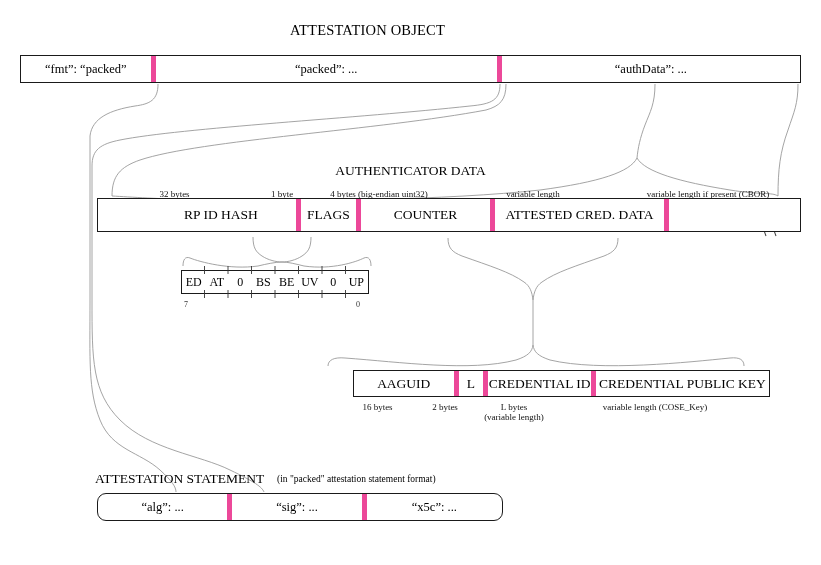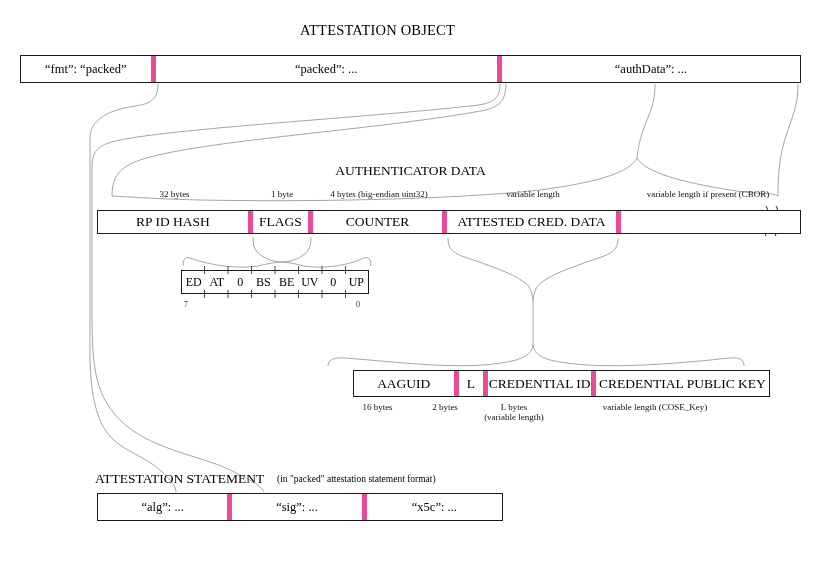--- a/index.html
+++ b/index.html
@@ -40,33 +40,33 @@
     border-right:5px solid #ec4899;
     overflow:hidden;
   }
   .cell:last-child{border-right:none;}
 
   
   #top-row{left:20px;top:55px;width:781px;height:28px;}
   #top-row .cell{font-size:12.5px;}
 
   
-  #auth-row{left:97px;top:210px;width:704px;height:24px;}
+  #auth-row{left:97px;top:198px;width:704px;height:34px;padding-left:48px;}
   #auth-row .cell{font-size:13.5px;}
 
   
   #flags-row{left:181px;top:270px;width:188px;height:24px;}
   #flags-row .cell{font-size:12px;border-right:none;}
 
   
   #acd-row{left:325px;top:370px;width:417px;height:27px;margin-left:28px;}
   #acd-row .cell{font-size:13.5px;}
 
   
-  #att-row{left:97px;top:493px;width:406px;height:28px;}
+  #att-row{left:97px;top:493px;width:406px;height:28px;border-radius:9px;}
   #att-row .cell{font-size:12.5px;}
 
   .sublabel{
     position:absolute;
     font-size:9px;
     text-align:center;
     white-space:nowrap;
     color:#111;
   }
 
@@ -120,21 +120,21 @@
       <path d="M533,345 C532,352 528,356 516,360 C470,372 400,362 345,358 C334,357 328,360 328,366"></path>
       <path d="M533,345 C534,352 538,356 550,360 C600,372 690,362 730,358 C740,357 744,360 744,366"></path>
 
       <g stroke="#444" stroke-width="1.1">
         <path d="M766,206 C772,214 760,224 766,236"></path>
         <path d="M776,206 C782,214 770,224 776,236"></path>
       </g>
     </g>
   </svg>
 
-  <div class="title" style="left:0;top:22px;width:735px;padding-left:10px;">ATTESTATION OBJECT</div>
+  <div class="title" style="left:0;top:22px;width:735px;">ATTESTATION OBJECT</div>
 
   <div class="row" id="top-row">
     <div class="cell" style="width:135px">“fmt”: “packed”</div>
     <div class="cell" style="width:347px">“packed”: ...</div>
     <div class="cell" style="width:299px">“authData”: ...</div>
   </div>
 
   <div class="sectionhead" style="left:0;top:163px;width:821px;text-align:center;">AUTHENTICATOR DATA</div>
 
   <div class="sublabel" style="left:97px;top:189px;width:155px;">32 bytes</div>

